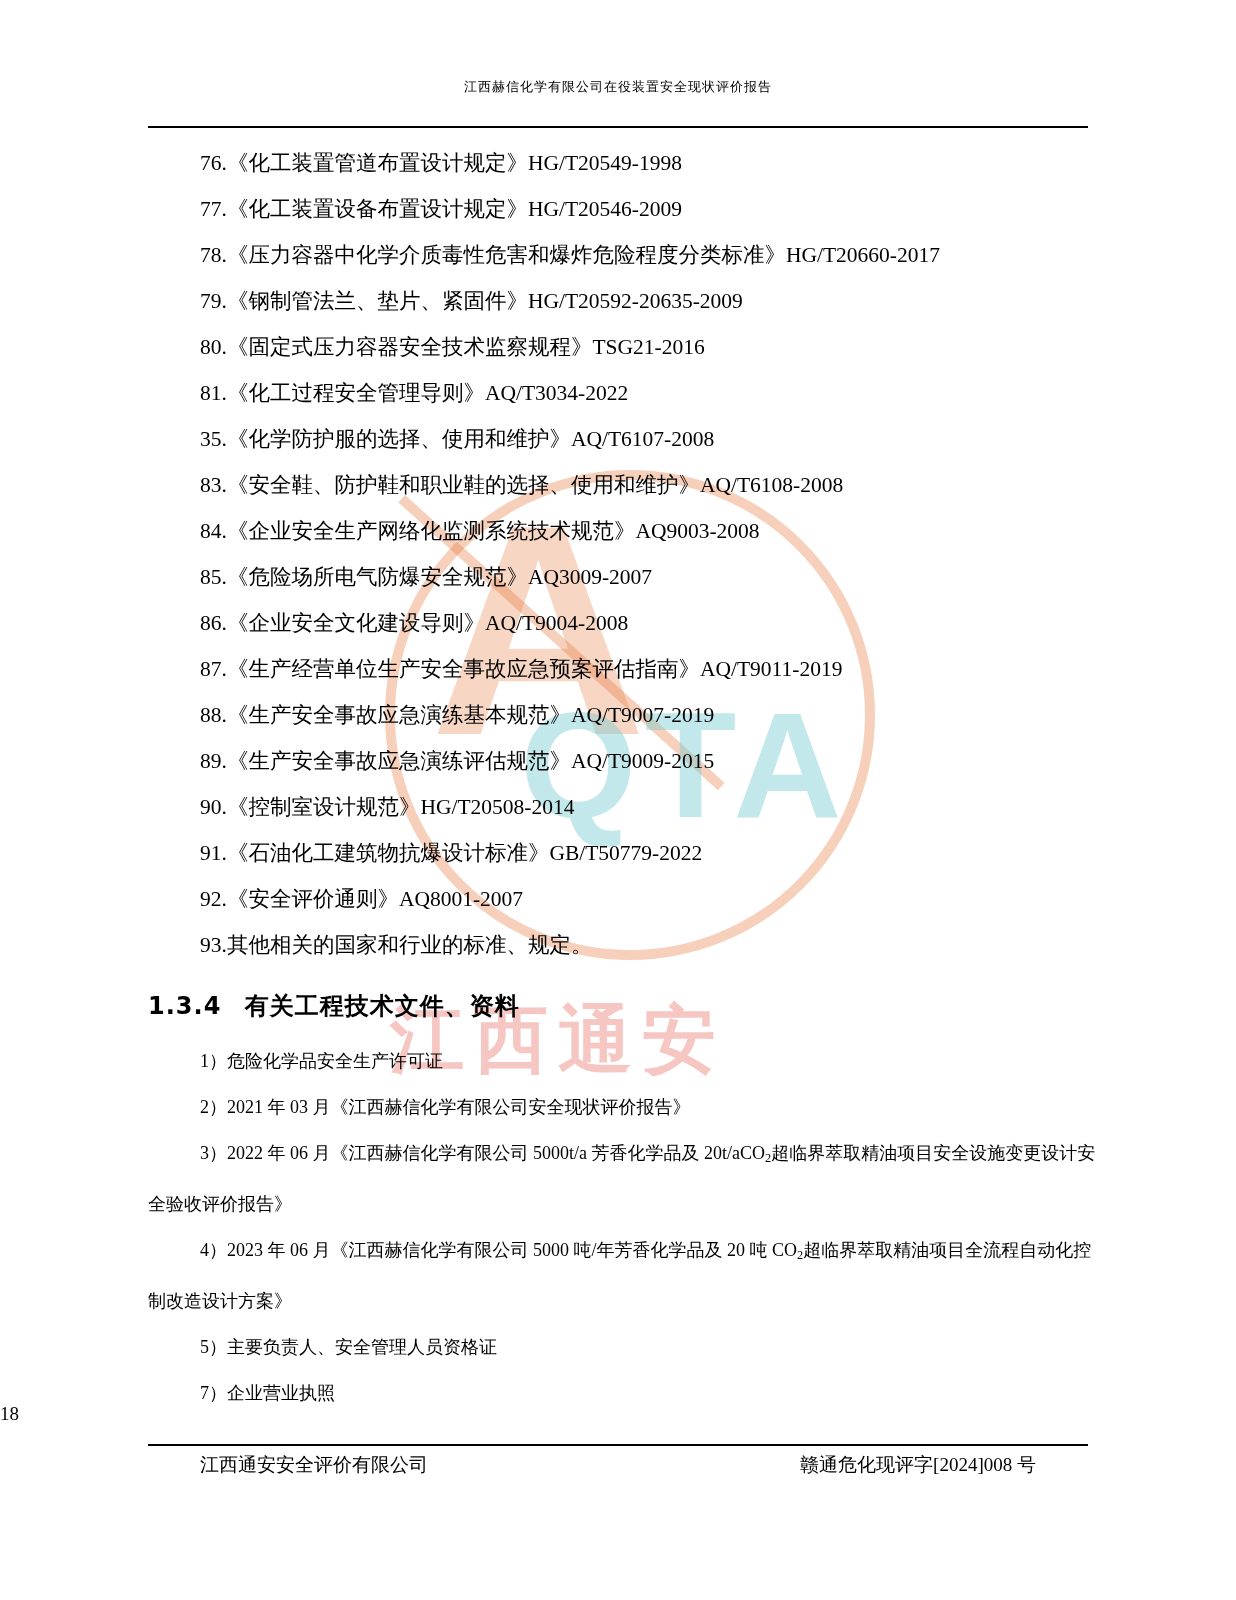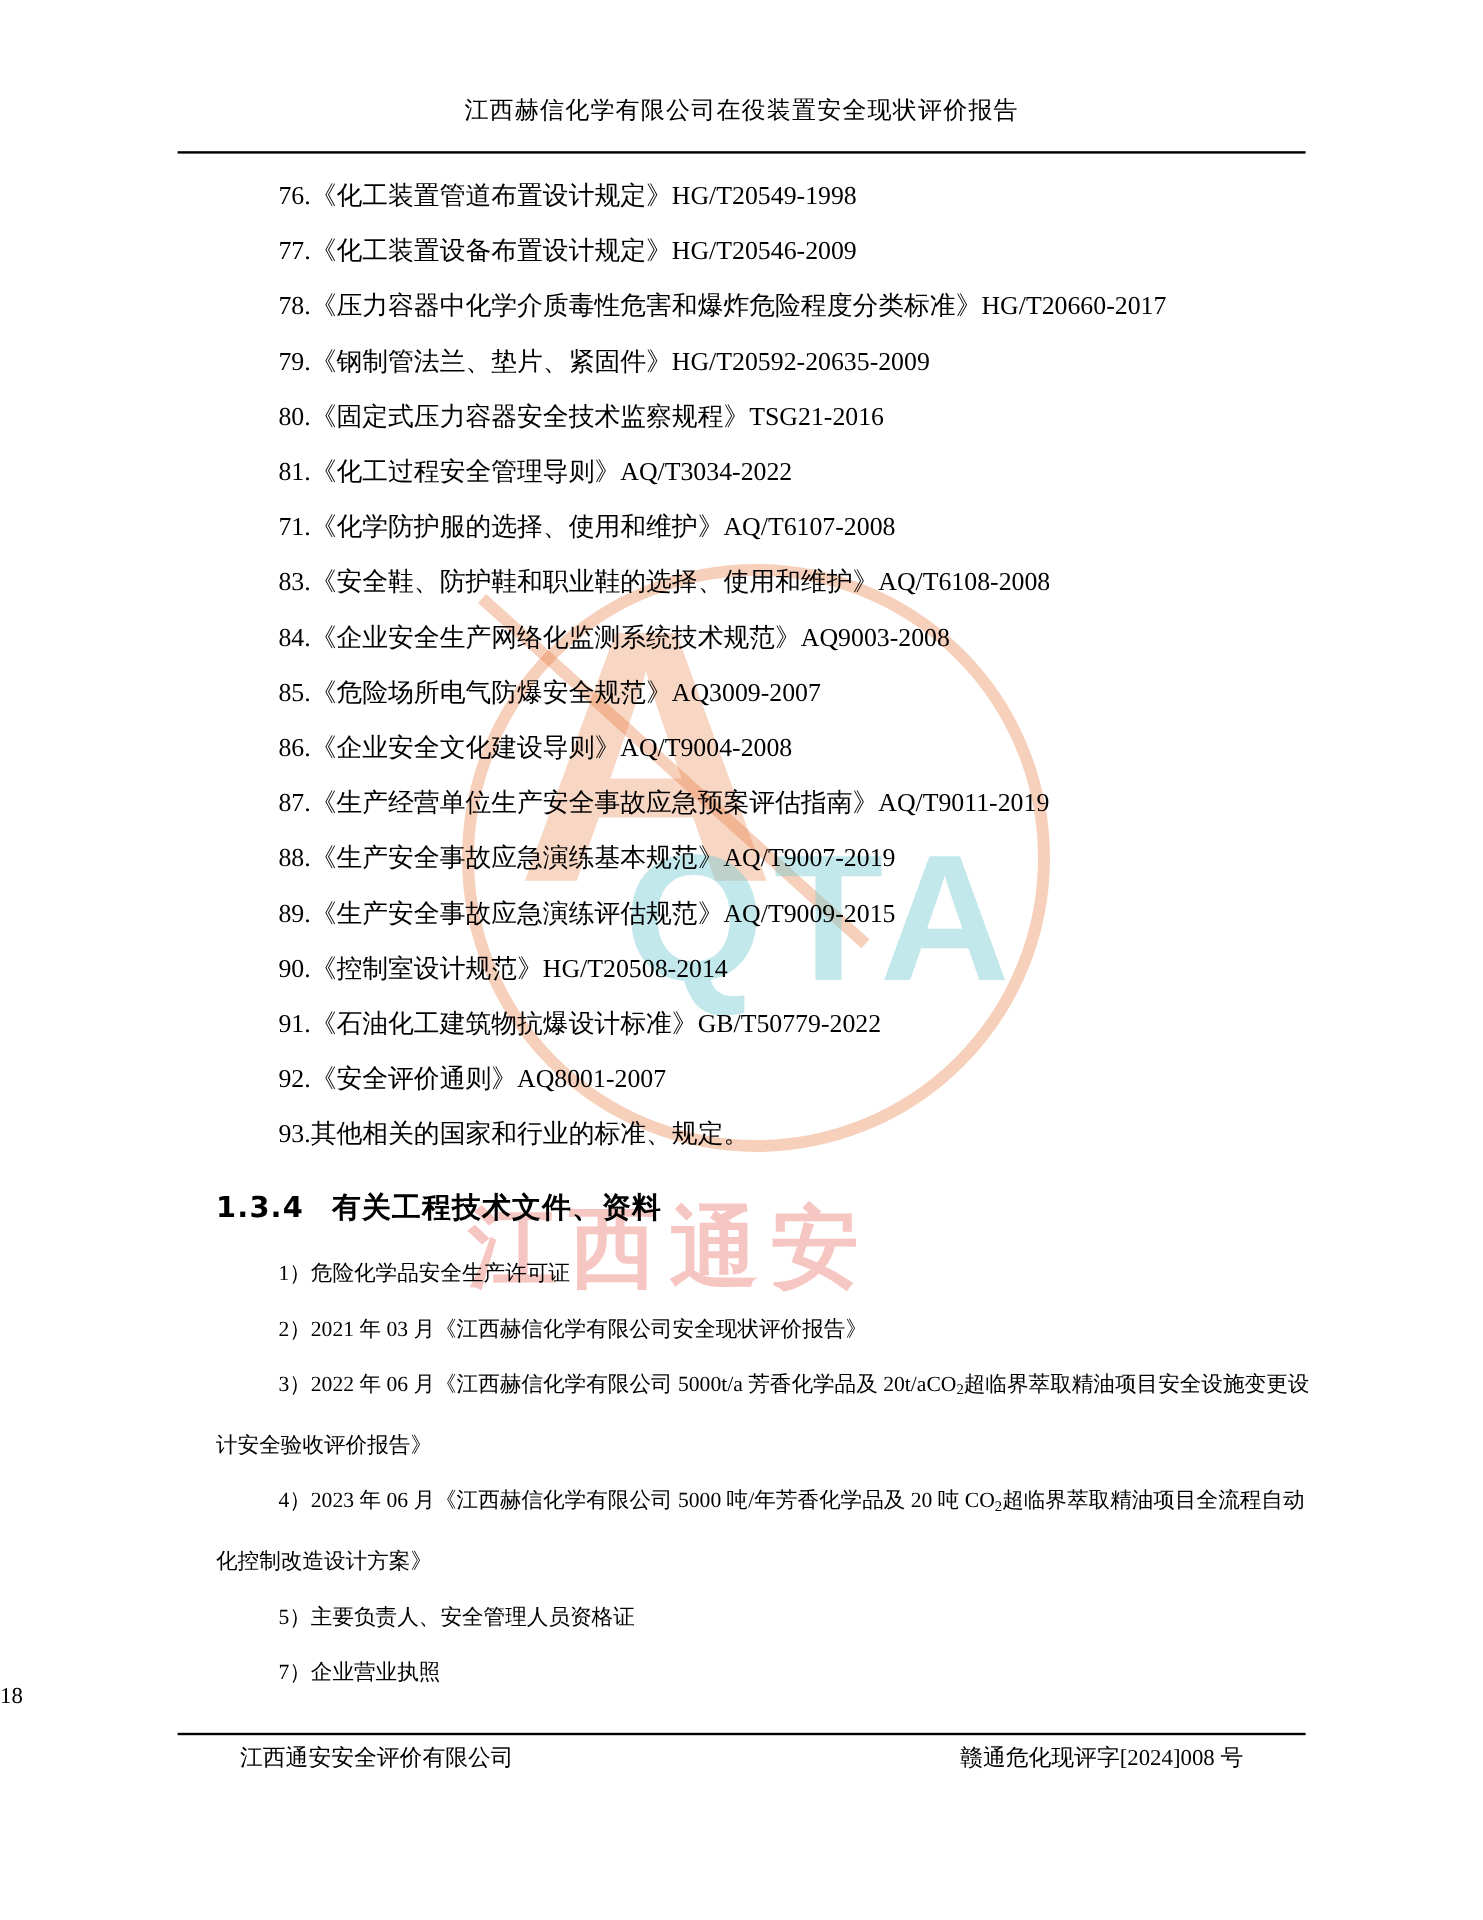--- a/index.html
+++ b/index.html
@@ -77,41 +77,40 @@
     font-family: Liberation Sans, sans-serif;
     font-weight: bold;
   }
 
   
   .header {
     position: absolute;
     left: 0; right: 0;
     top: 78px;
     text-align: center;
-    font-size: 20px;
+    font-size: 13px;
     letter-spacing: 1px;
     z-index: 10;
   }
   .header-rule {
     position: absolute;
     left: 148px;
     right: 148px;
     top: 126px;
     border-top: 2px solid #000;
     z-index: 10;
   }
 
   
   .body {
     position: absolute;
     left: 148px;
     right: 140px;
     top: 140px;
     z-index: 10;
-    margin-left: 32px;
   }
   .ref-item {
     font-size: 21.5px;
     line-height: 46px;
     text-indent: 52px;
     white-space: nowrap;
   }
   .section-head {
     font-family: "DejaVu Sans", "Liberation Sans", sans-serif;
     font-weight: bold;
@@ -180,21 +179,21 @@
   <div class="header-rule"></div>
 
   <div class="body">
 
     <div class="ref-item">76.《化工装置管道布置设计规定》HG/T20549-1998</div>
     <div class="ref-item">77.《化工装置设备布置设计规定》HG/T20546-2009</div>
     <div class="ref-item">78.《压力容器中化学介质毒性危害和爆炸危险程度分类标准》HG/T20660-2017</div>
     <div class="ref-item">79.《钢制管法兰、垫片、紧固件》HG/T20592-20635-2009</div>
     <div class="ref-item">80.《固定式压力容器安全技术监察规程》TSG21-2016</div>
     <div class="ref-item">81.《化工过程安全管理导则》AQ/T3034-2022</div>
-    <div class="ref-item">71.《化学防护服的选择、使用和维护》AQ/T6107-2008</div>
+    <div class="ref-item">35.《化学防护服的选择、使用和维护》AQ/T6107-2008</div>
     <div class="ref-item">83.《安全鞋、防护鞋和职业鞋的选择、使用和维护》AQ/T6108-2008</div>
     <div class="ref-item">84.《企业安全生产网络化监测系统技术规范》AQ9003-2008</div>
     <div class="ref-item">85.《危险场所电气防爆安全规范》AQ3009-2007</div>
     <div class="ref-item">86.《企业安全文化建设导则》AQ/T9004-2008</div>
     <div class="ref-item">87.《生产经营单位生产安全事故应急预案评估指南》AQ/T9011-2019</div>
     <div class="ref-item">88.《生产安全事故应急演练基本规范》AQ/T9007-2019</div>
     <div class="ref-item">89.《生产安全事故应急演练评估规范》AQ/T9009-2015</div>
     <div class="ref-item">90.《控制室设计规范》HG/T20508-2014</div>
     <div class="ref-item">91.《石油化工建筑物抗爆设计标准》GB/T50779-2022</div>
     <div class="ref-item">92.《安全评价通则》AQ8001-2007</div>

